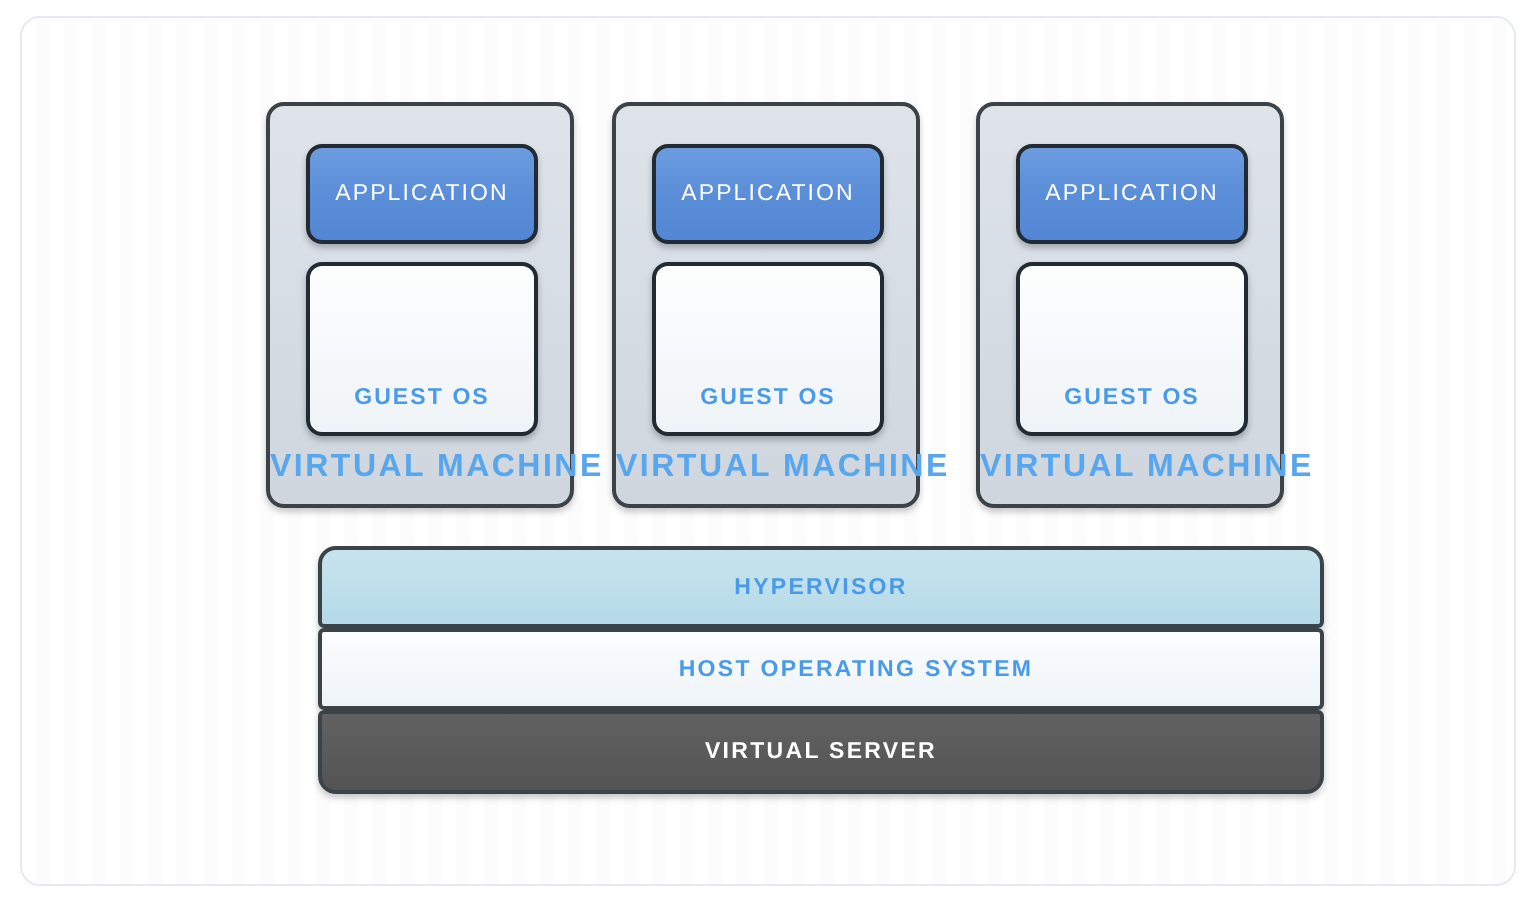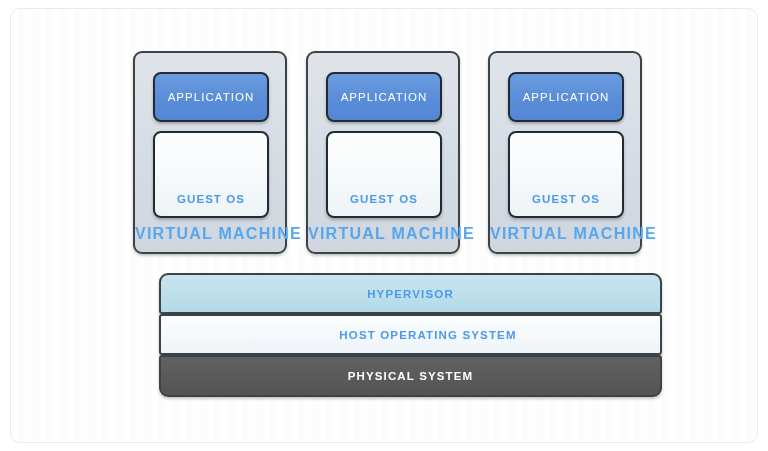--- a/index.html
+++ b/index.html
@@ -187,16 +187,16 @@
 
   <div class="layer-band" id="layer-hypervisor">
     <span class="band-label blue">HYPERVISOR</span>
   </div>
 
   <div class="layer-band" id="layer-host-os">
     <span class="band-label blue">HOST OPERATING SYSTEM</span>
   </div>
 
   <div class="layer-band" id="layer-physical-server">
-    <span class="band-label white">PHYSICAL SYSTEM</span>
+    <span class="band-label white">VIRTUAL SERVER</span>
   </div>
 
 </div>
 
 </body></html>

